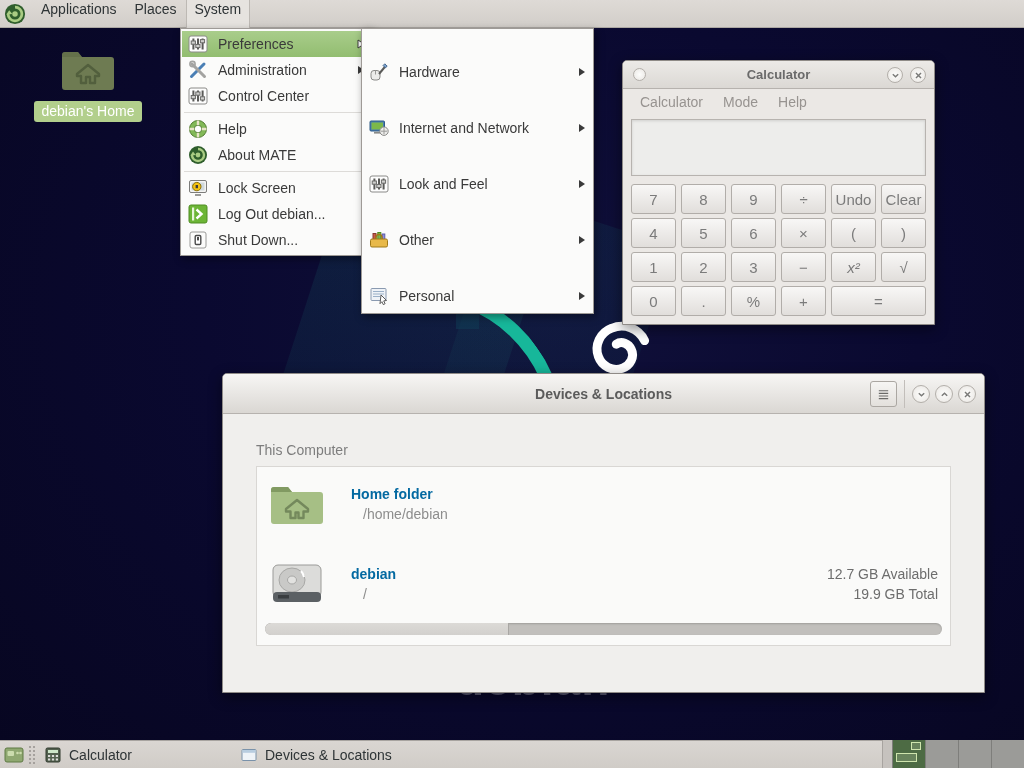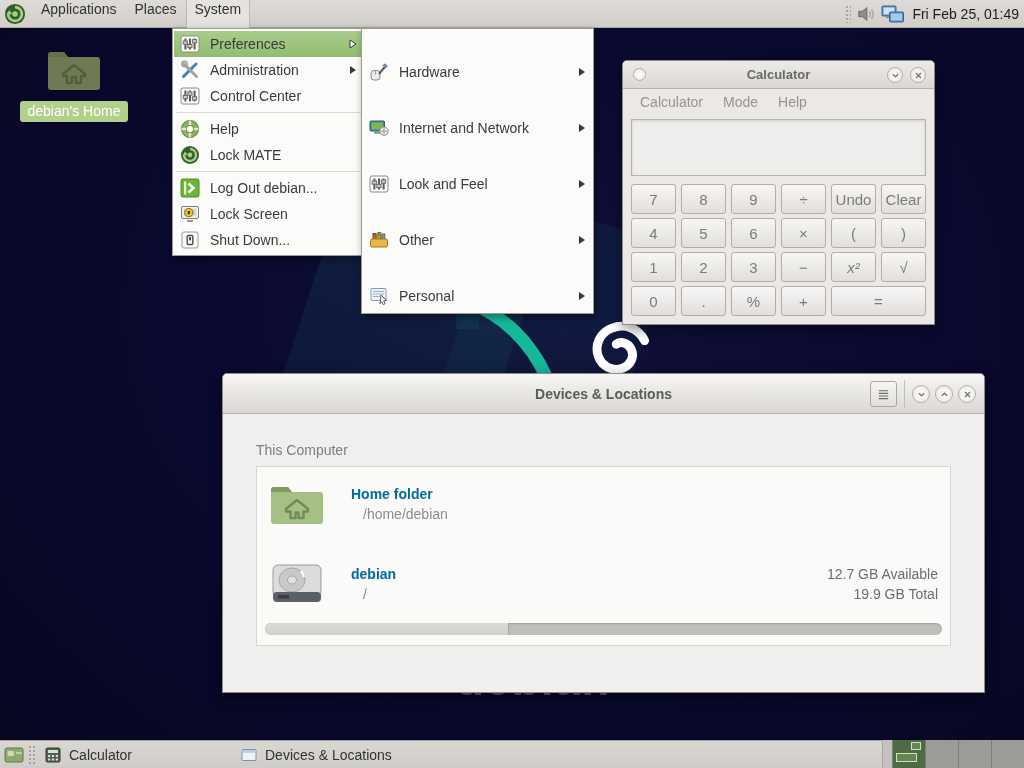--- a/index.html
+++ b/index.html
@@ -27,42 +27,42 @@
   .sq3 { left:441px; top:267px; width:27px; height:27px; background:#12b497; }
   .sq4 { left:486px; top:259px; width:27px; height:27px; background:rgba(12,45,70,0.55); }
   .sq5 { left:456px; top:306px; width:23px; height:23px; background:rgba(16,60,85,0.55); }
   .sq6 { left:560px; top:274px; width:12px; height:12px; background:rgba(16,150,128,0.7); }
   .sq7 { left:585px; top:293px; width:9px; height:9px; background:rgba(16,150,128,0.5); }
   .debian-swirl { position:absolute; left:572px; top:314px; width:92px; height:64px; }
   .wallpaper-word { position:absolute; left:456px; top:652px; z-index:2;
     font-size:46px; font-weight:bold; letter-spacing:1px; color:rgba(160,160,178,0.55); }
 
   
-  .desk-icon { position:absolute; left:4px; top:44px; width:140px; z-index:3; text-align:center; }
+  .desk-icon { position:absolute; left:18px; top:44px; width:140px; z-index:3; text-align:center; }
   .desk-icon svg { width:58px; height:50px; }
   .desk-icon-label { display:inline-block; margin-top:3px; padding:2px 8px 3px;
     background:#b2cf8c; border-radius:3px; color:#ffffff; font-size:14px; }
 
   
   .top-panel { position:absolute; left:0; top:0; width:1024px; height:28px; z-index:40;
     background:linear-gradient(#dedad6,#d2cec9); border-bottom:1px solid #aca8a3;
     display:flex; align-items:center; color:#2e3436; font-size:14px; }
   .mate-logo { width:22px; height:22px; margin:0 6px 0 4px; }
   .panel-menu { height:36px; line-height:27px; padding:0 9px; cursor:default; }
   .panel-menu.open { background:#e6e3df; box-shadow:inset 0 0 0 1px #bdb9b4; }
   .panel-right { position:absolute; right:5px; top:0; height:28px; display:flex; align-items:center; gap:5px; }
   .panel-handle { width:6px; height:18px;
     background-image:radial-gradient(#a8a4a0 34%, transparent 36%); background-size:4px 4px; }
   .panel-right svg { display:block; }
   .clock { font-size:14px; color:#1d1d1d; padding-left:2px; }
 
   
   .menu-panel { position:absolute; z-index:45; background:#fbfbfa;
     border:1px solid #9e9a96; box-shadow:2px 3px 8px rgba(0,0,0,0.4); padding:2px 1px; }
-  .sys-menu { left:172px; top:28px; width:193px; }
+  .sys-menu { left:180px; top:28px; width:193px; }
   .menu-item { height:26px; display:flex; align-items:center; padding:0 6px; font-size:14px; color:#3a3a3a; }
   .menu-item .mi-icon { width:20px; height:20px; flex:0 0 20px; }
   .menu-item .mi-icon svg { width:20px; height:20px; }
   .menu-item .mi-label { margin-left:10px; white-space:nowrap; }
   .menu-item .mi-arrow { margin-left:auto; width:8px; height:10px; }
   .menu-item.highlight { background:linear-gradient(#a9cd8b,#92bd70); }
   .menu-sep { height:1px; background:#dddbd8; margin:3px 2px; }
   .sub-menu { left:361px; top:28px; width:233px; }
   .sub-menu .menu-item { height:30px;margin-top:26px; }
 
@@ -171,35 +171,20 @@
 <div class="top-panel">
   <svg class="mate-logo" viewBox="0 0 24 24">
     <circle cx="12" cy="12" r="11" fill="#2f5e2c"></circle>
     <path d="M12 4.5a7.5 7.5 0 1 1-7.5 7.5" stroke="#a9cc83" stroke-width="3" fill="none"></path>
     <path d="M2.5 12.5l3.2-4.6 3.4 4.2z" fill="#a9cc83"></path>
     <circle cx="12" cy="12" r="3" fill="#a9cc83"></circle>
   </svg>
   <div class="panel-menu">Applications</div>
   <div class="panel-menu">Places</div>
   <div class="panel-menu open">System</div>
-  <div class="panel-right">
-    <div class="panel-handle"></div>
-    <svg width="20" height="20" viewBox="0 0 22 22">
-      <path d="M3 8v6h4l5 4V4L7 8z" fill="#8d8d8b" stroke="#6a6a68"></path>
-      <path d="M14.5 8a4 4 0 0 1 0 6M17 6a7.5 7.5 0 0 1 0 10" stroke="#a5a5a3" fill="none" stroke-width="1.6"></path>
-    </svg>
-    <svg width="24" height="20" viewBox="0 0 24 20">
-      <rect x="1" y="2" width="14" height="10" rx="1" fill="#5a8fc0" stroke="#39648c"></rect>
-      <rect x="2.5" y="3.5" width="11" height="7" fill="#cfe2f3"></rect>
-      <rect x="5" y="12" width="6" height="2" fill="#8a8a88"></rect>
-      <rect x="8.5" y="8" width="14" height="10" rx="1" fill="#5a8fc0" stroke="#39648c"></rect>
-      <rect x="10" y="9.5" width="11" height="7" fill="#a8c8e8"></rect>
-    </svg>
-    <span class="clock">Fri Feb 25, 01:49</span>
-  </div>
 </div>
 
 <div class="menu-panel sys-menu">
   <div class="menu-item highlight">
     <span class="mi-icon">
       <svg viewBox="0 0 20 20">
           <rect x="1" y="2" width="18" height="16" rx="2" fill="#fdfdfd" stroke="#8a8a88"></rect>
           <rect x="4.4" y="4.5" width="2" height="11" fill="#5a5a58"></rect>
           <rect x="9" y="4.5" width="2" height="11" fill="#5a5a58"></rect>
           <rect x="13.6" y="4.5" width="2" height="11" fill="#5a5a58"></rect>
@@ -253,44 +238,44 @@
   </div>
   <div class="menu-item">
     <span class="mi-icon">
       <svg viewBox="0 0 20 20">
           <circle cx="10" cy="10" r="9" fill="#2f5e2c"></circle>
           <path d="M10 4a6 6 0 1 1-6 6" stroke="#a9cc83" stroke-width="2.4" fill="none"></path>
           <path d="M2.4 10.4l2.6-3.8 2.8 3.5z" fill="#a9cc83"></path>
           <circle cx="10" cy="10" r="2.4" fill="#a9cc83"></circle>
         </svg>
     </span>
-    <span class="mi-label">Lock MATE</span>
+    <span class="mi-label">About MATE</span>
   </div>
   <div class="menu-sep"></div>
-  <div class="menu-item">
-    <span class="mi-icon">
-      <svg viewBox="0 0 20 20">
-          <rect x="1" y="1" width="18" height="18" rx="2" fill="#6cb536" stroke="#4e8d22"></rect>
-          <rect x="4" y="3.5" width="2.2" height="13" fill="#e9f5da"></rect>
-          <path d="M8.5 5.5l5 4.5-5 4.5" stroke="#ffffff" stroke-width="2.4" fill="none"></path>
-        </svg>
-    </span>
-    <span class="mi-label">Log Out debian...</span>
-  </div>
   <div class="menu-item">
     <span class="mi-icon">
       <svg viewBox="0 0 20 20">
           <rect x="1.5" y="2.5" width="17" height="12" rx="1.5" fill="#f4f4f2" stroke="#7c7c7a"></rect>
           <rect x="3.5" y="4.5" width="13" height="8" fill="#cfd8dc"></rect>
           <rect x="7" y="16" width="6" height="2" fill="#9a9a98"></rect>
           <circle cx="8.8" cy="8.6" r="4.2" fill="#f5c211" stroke="#8a6d00"></circle>
           <rect x="7.6" y="7" width="2.4" height="3.2" fill="#3a3a3a"></rect>
         </svg>
     </span>
     <span class="mi-label">Lock Screen</span>
+  </div>
+  <div class="menu-item">
+    <span class="mi-icon">
+      <svg viewBox="0 0 20 20">
+          <rect x="1" y="1" width="18" height="18" rx="2" fill="#6cb536" stroke="#4e8d22"></rect>
+          <rect x="4" y="3.5" width="2.2" height="13" fill="#e9f5da"></rect>
+          <path d="M8.5 5.5l5 4.5-5 4.5" stroke="#ffffff" stroke-width="2.4" fill="none"></path>
+        </svg>
+    </span>
+    <span class="mi-label">Log Out debian...</span>
   </div>
   <div class="menu-item">
     <span class="mi-icon">
       <svg viewBox="0 0 20 20">
           <rect x="2" y="2" width="16" height="16" rx="2" fill="#fbfbfa" stroke="#9a9a98"></rect>
           <rect x="7.2" y="5.5" width="5.6" height="9" rx="1.2" fill="#ffffff" stroke="#4a4a4a" stroke-width="1.4"></rect>
           <rect x="9" y="7" width="2" height="3.4" fill="#4a4a4a"></rect>
         </svg>
     </span>
     <span class="mi-label">Shut Down...</span>

